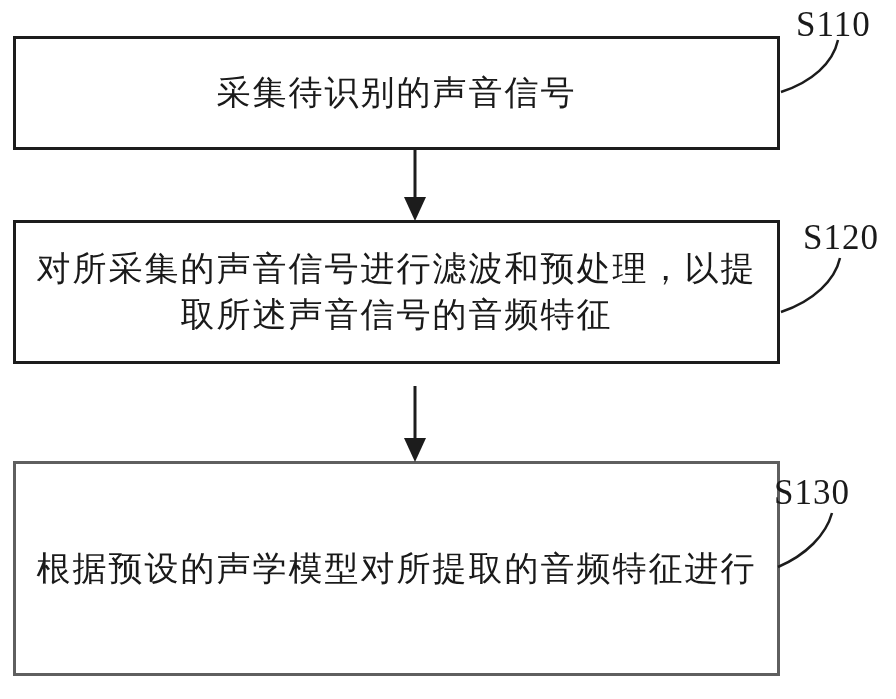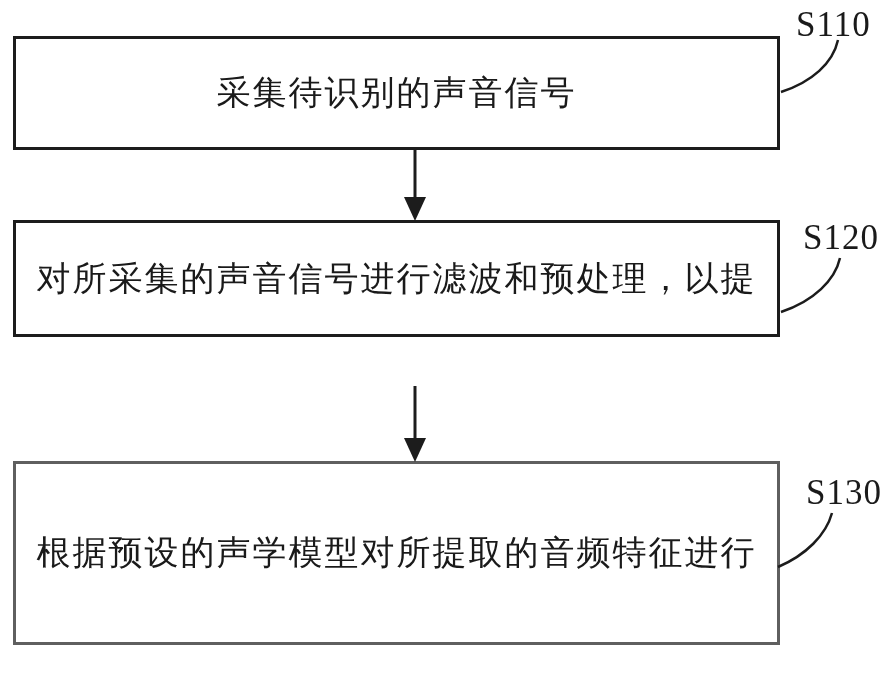--- a/index.html
+++ b/index.html
@@ -20,57 +20,58 @@
   .box{
     position:absolute;
     left:13px;width:767px;
     border:3px solid var(--box-border);
     box-sizing:border-box;
     background:var(--bg);
     display:flex;flex-direction:column;
     justify-content:center;align-items:center;
   }
   .box1{top:36px;height:114px;}
-  .box2{top:220px;height:117px;}
-  .box3{top:461px;height:184px;border-color:var(--box3-border);gap:28px;}
+  .box2{top:220px;height:144px;}
+  .box3{top:461px;height:215px;border-color:var(--box3-border);gap:28px;}
   .txt-line{
     font-size:34px;
     line-height:46px;
     letter-spacing:2px;
     color:var(--text);
     white-space:nowrap;
   }
   .step-label{
     position:absolute;
     font-size:35px;
     line-height:40px;
     letter-spacing:1px;
     color:var(--text);
   }
   .label-s110{left:796px;top:5px;font-family:Liberation Serif, serif;}
   .label-s120{left:803px;top:218px;text-align:right;}
-  .label-s130{left:806px;top:473px;}
+  .label-s130{left:774px;top:473px;}
   svg.overlay{
     position:absolute;left:0;top:0;
     pointer-events:none;
   }
   .stroke{stroke:var(--ink);fill:none;}
   .head{fill:var(--ink);stroke:none;}
 </style>
 </head>
 <body>
 
 <div class="canvas">
 
   <div class="box box1">
     <div class="txt-line">采集待识别的声音信号</div>
   </div>
 
   <div class="box box2">
     <div class="txt-line">对所采集的声音信号进行滤波和预处理，以提</div>
+    <div class="txt-line">取所述声音信号的音频特征</div>
   </div>
 
   <div class="box box3">
     <div class="txt-line">根据预设的声学模型对所提取的音频特征进行</div>
   </div>
 
   <div class="step-label label-s110">S110</div>
   <div class="step-label label-s120">S120</div>
   <div class="step-label label-s130">S130</div>
 

